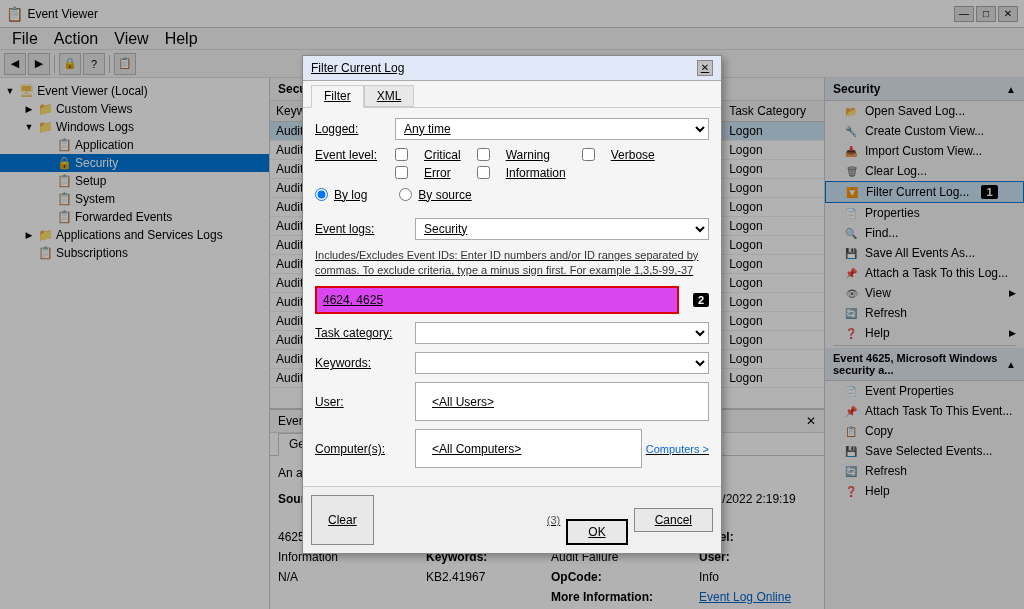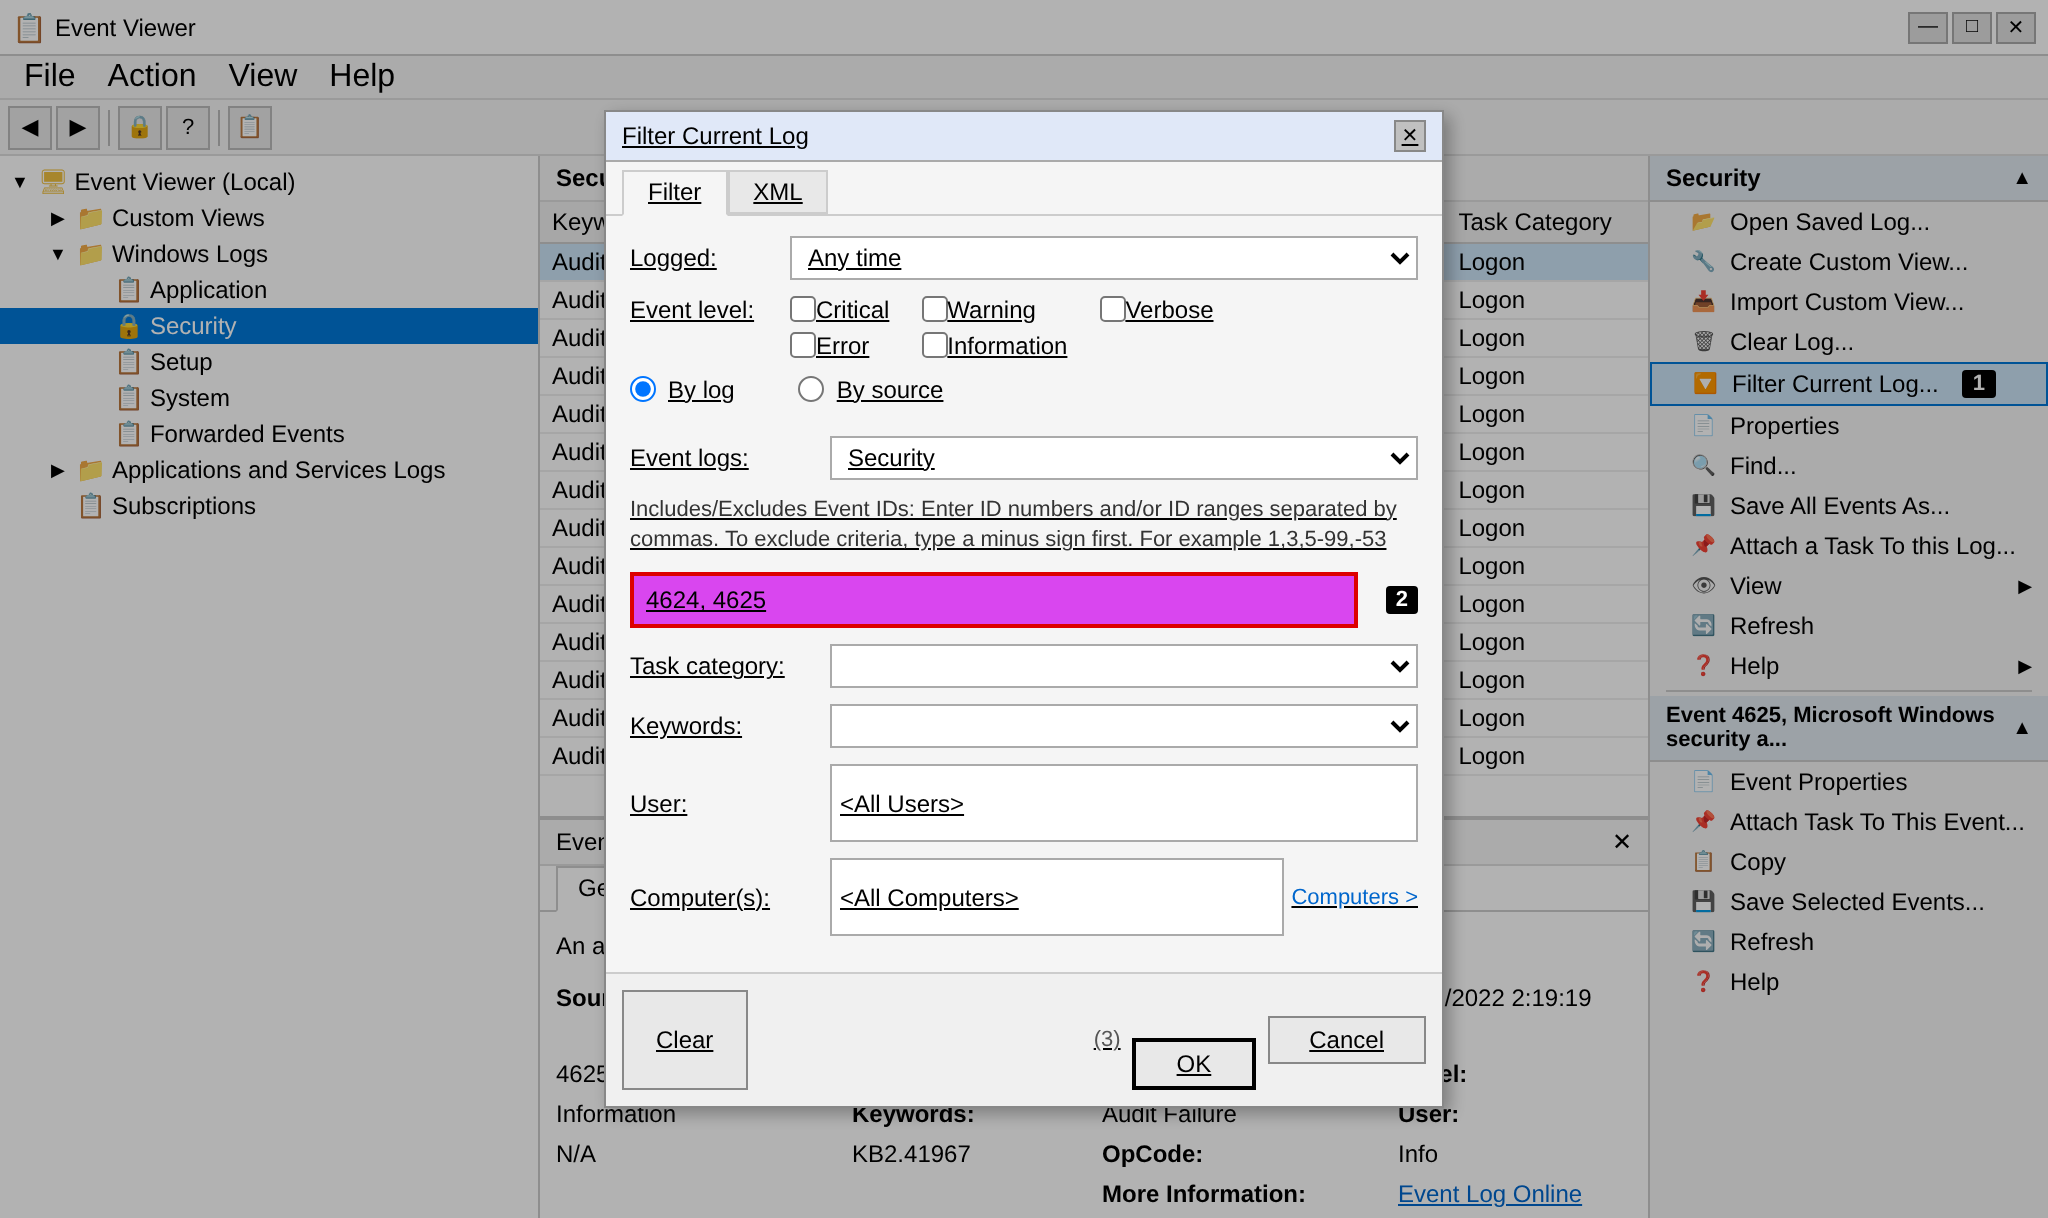--- a/index.html
+++ b/index.html
@@ -67,23 +67,23 @@
     .modal { background: #f0f0f0; border: 1px solid #888; box-shadow: 3px 3px 8px rgba(0,0,0,0.3); width: 420px; }
     .modal-title-bar { background: #e0e8f8; border-bottom: 1px solid #aaa; padding: 4px 8px; display: flex; align-items: center; justify-content: space-between; }
     .modal-close-btn { width: 16px; height: 16px; background: #c0c0c0; border: 1px solid #888; display: flex; align-items: center; justify-content: center; cursor: pointer; font-size: 10px; }
     .modal-tabs { display: flex; padding: 4px 8px 0; border-bottom: 1px solid #ccc; background: #f5f5f5; }
     .modal-tab { padding: 3px 12px; border: 1px solid #ccc; cursor: pointer; background: #e8e8e8; font-size: 12px; }
     .modal-tab.active { background: #f5f5f5; border-bottom: 1px solid #f5f5f5; margin-bottom: -1px; }
     .modal-body { padding: 10px 12px; background: #f5f5f5; }
     .form-row { display: flex; align-items: center; margin-bottom: 8px; }
     .form-label { width: 80px; font-size: 12px; }
     .form-select { flex: 1; height: 22px; border: 1px solid #aaa; background: #fff; padding: 1px 4px; font-size: 12px; }
-    .checkbox-item { display: flex; align-items: center; gap: 0; cursor: pointer; }
+    .checkbox-item { display: flex; align-items: center; gap: 16px; cursor: pointer; }
     .radio-item { display: flex; align-items: center; gap: 6px; }
-    .form-input { flex: 1; height: 39px; border: 1px solid #aaa; background: #fff; padding: 1px 4px; font-size: 12px; }
+    .form-input { flex: 1; height: 39px; border: 1px solid #aaa; background: #fff; padding: 1px 16px; font-size: 12px; }
     .includes-text { font-size: 11px; color: #333; margin-bottom: 8px; line-height: 1.4; }
     .event-id-input { width: 100%; height: 28px; border: 2px solid #d00; background: #d946ef; padding: 2px 6px; font-size: 12px; }
     .modal-buttons { display: flex; justify-content: flex-end; padding: 8px; gap: 6px; border-top: 1px solid #ccc; background: #f0f0f0; }
     .modal-btn { padding: 4px 20px; border: 1px solid #888; background: #e8e8e8; cursor: pointer; font-size: 12px; }
     .modal-btn.primary { background: #e8e8e8; border: 2px solid #000; margin-top: 24px; }
     .step-badge { display: inline-flex; align-items: center; justify-content: center; background: #000; color: #fff; font-size: 11px; font-weight: bold; padding: 1px 5px; margin-left: 6px; border-radius: 2px; }
     .clear-btn { padding: 4px 16px; border: 1px solid #888; background: #e8e8e8; cursor: pointer; font-size: 12px; }
   </style>
 </head>
 <body>
@@ -498,21 +498,21 @@
       </div>
 
       <div class="form-row">
         <label class="form-label" style="width:100px;">Event logs:</label>
         <select class="form-select">
           <option>Security</option>
         </select>
       </div>
 
 
-      <p class="includes-text">Includes/Excludes Event IDs: Enter ID numbers and/or ID ranges separated by commas. To exclude criteria, type a minus sign first. For example 1,3,5-99,-53</p>
+      <p class="includes-text">Includes/Excludes Event IDs: Enter ID numbers and/or ID ranges separated by commas. To exclude criteria, type a minus sign first. For example 1,3,5-99,-37</p>
 
       <div style="display:flex; align-items:center; margin-bottom:8px; gap:8px;">
         <input type="text" class="event-id-input" value="4624, 4625" style="">
         <span class="step-badge">2</span>
       </div>
 
       <div class="form-row">
         <label class="form-label" style="width:100px;">Task category:</label>
         <select class="form-select">
           <option></option>

